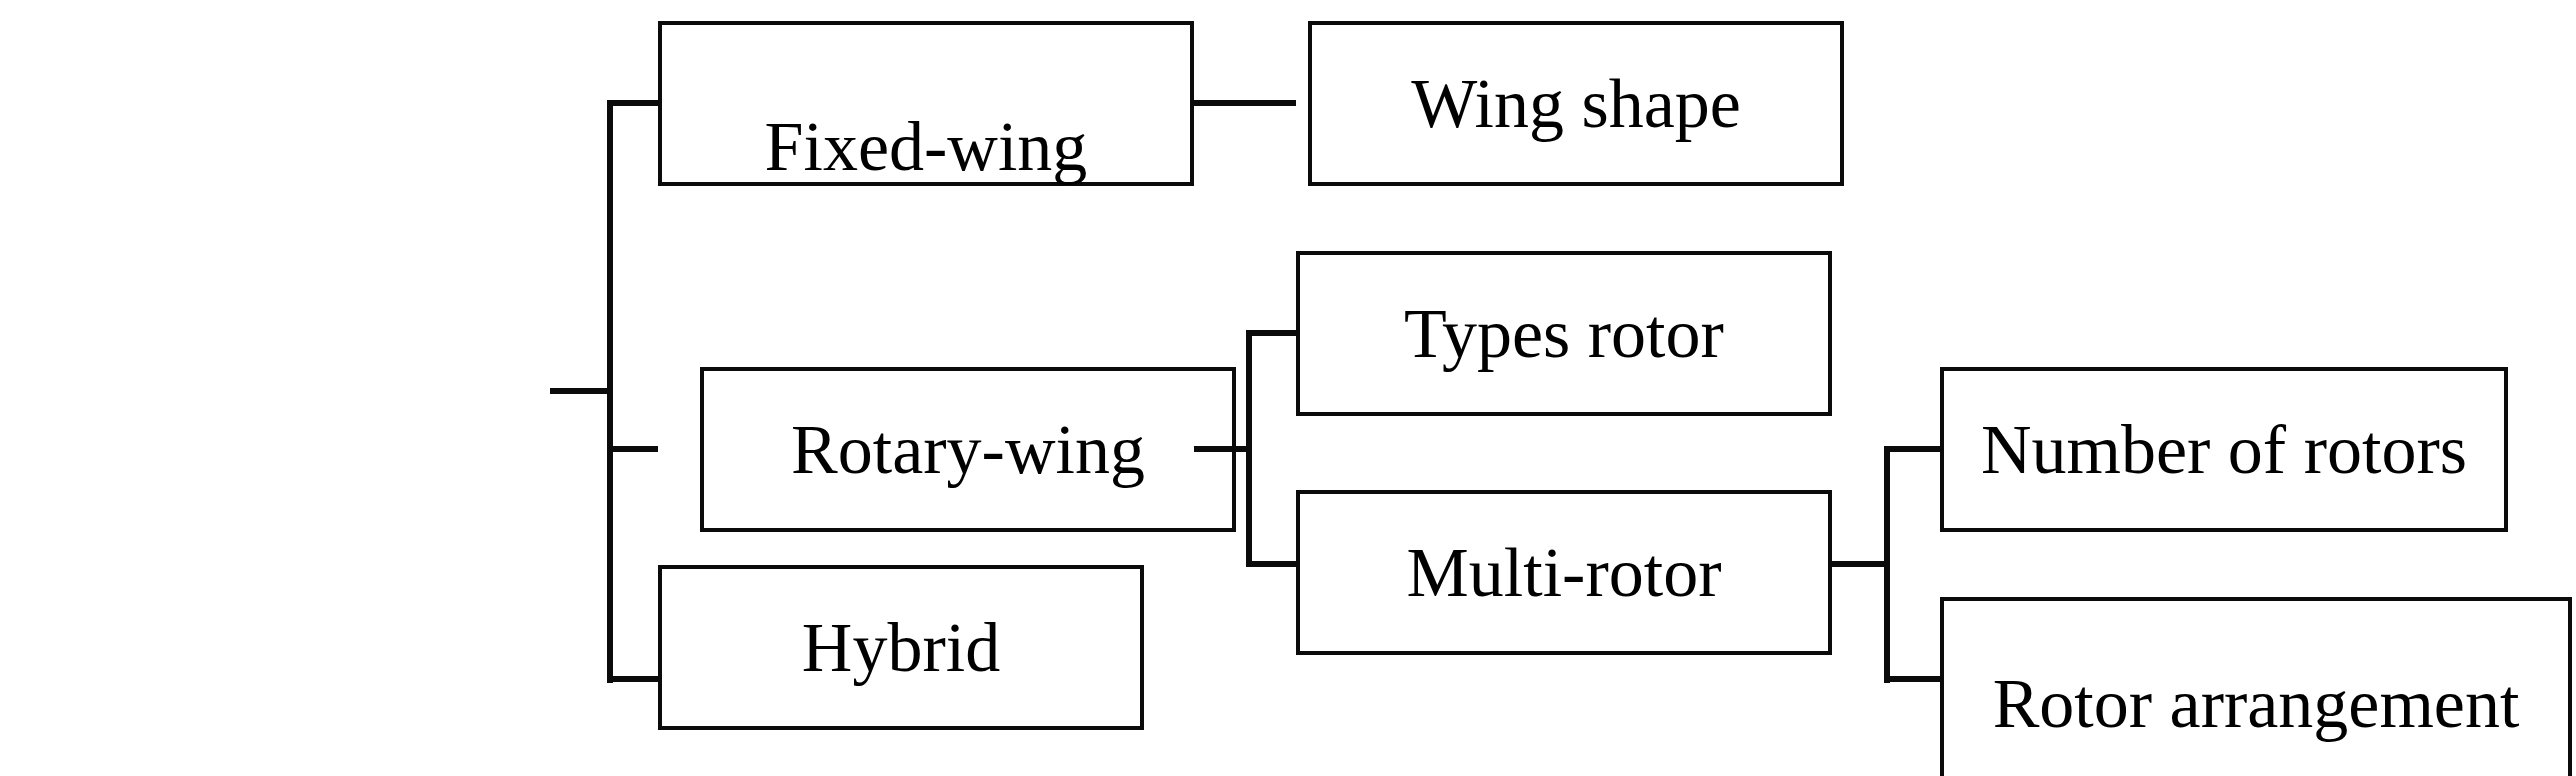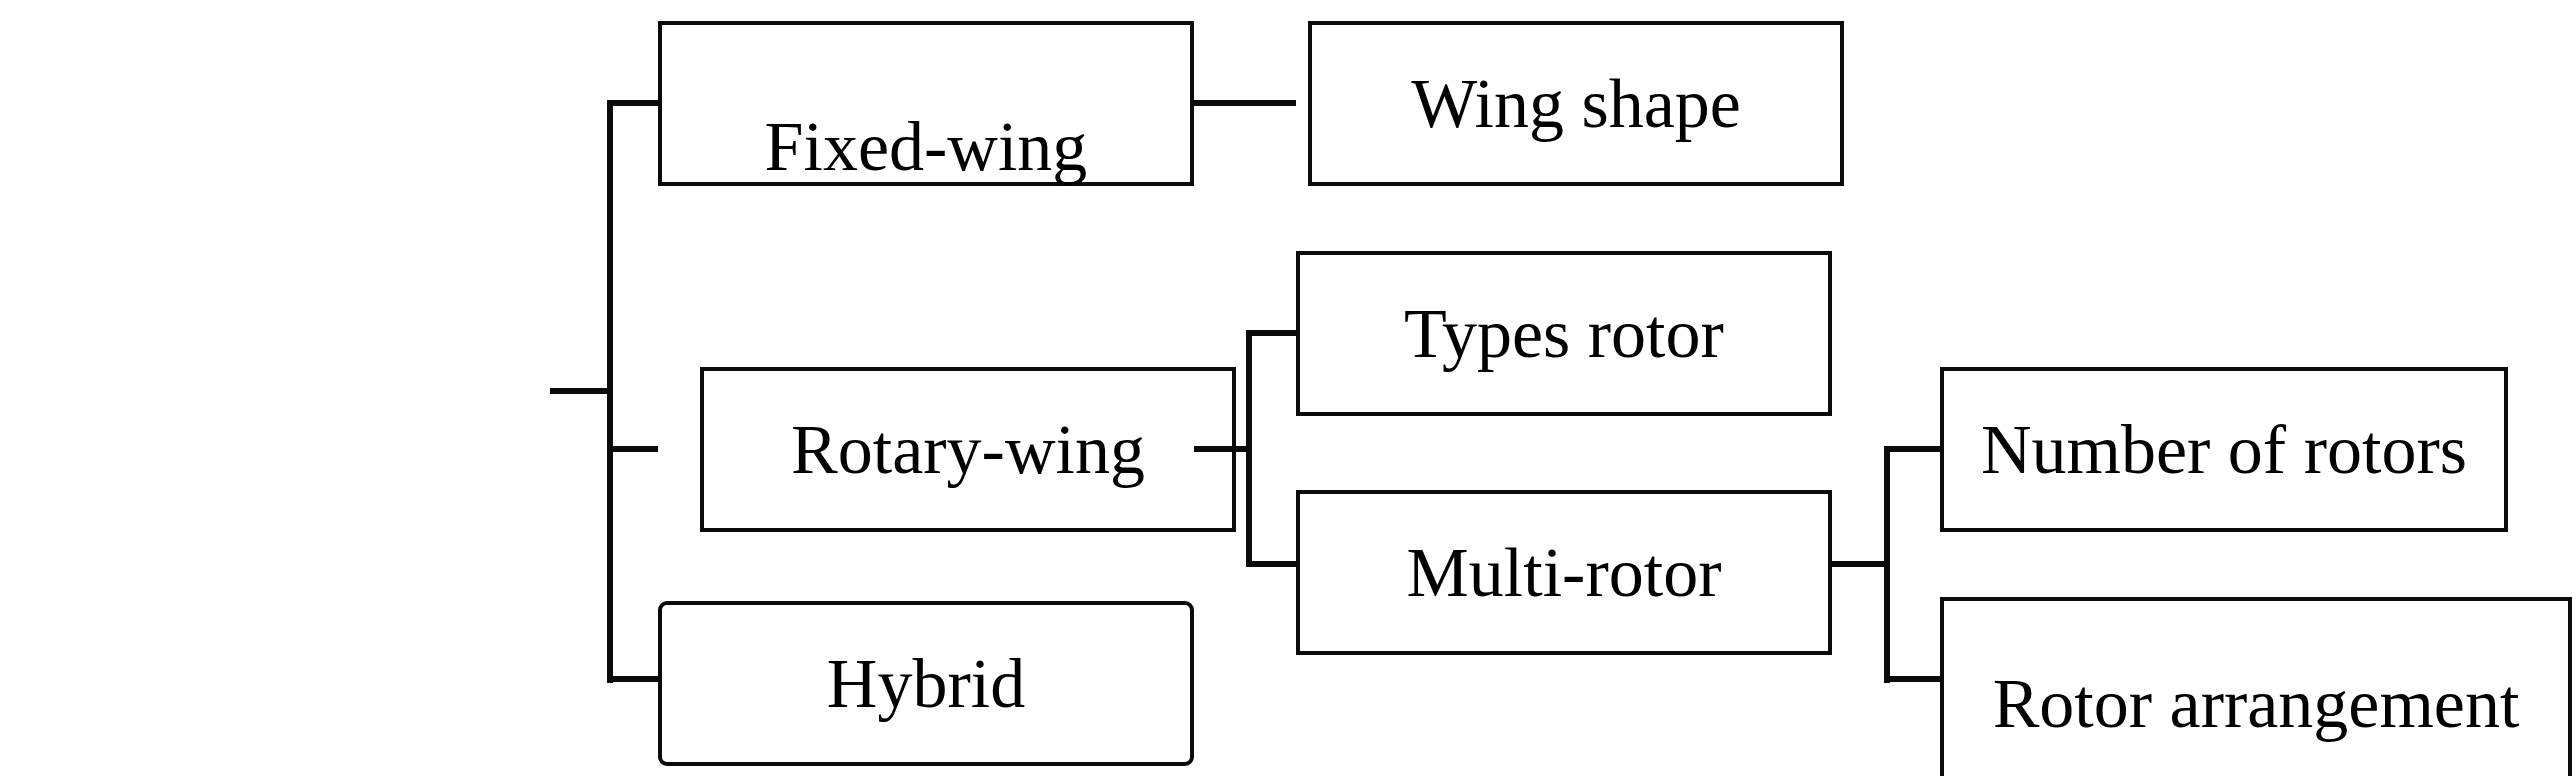--- a/index.html
+++ b/index.html
@@ -31,21 +31,21 @@
   .line {
     position: absolute;
     background: #0b0b0b;
   }
 
   
   #n-root      { left: 17px;   top: 309px; width: 536px; height: 165px; }
   #n-fixed     { left: 658px;  top: 21px;  width: 536px; height: 165px; align-items: flex-end; }
   #n-wingshape { left: 1308px; top: 21px;  width: 536px; height: 165px; }
   #n-rotary    { left: 658px;  top: 367px; width: 536px; height: 165px; margin-left: 42px; }
-  #n-hybrid    { left: 658px;  top: 601px; width: 536px; height: 165px; border-radius: 9px; }
+  #n-hybrid    { left: 658px;  top: 565px; width: 486px; height: 165px; }
   #n-single    { left: 1296px; top: 251px; width: 536px; height: 165px; }
   #n-multi     { left: 1296px; top: 482px; width: 536px; height: 165px; margin-top: 8px; }
   #n-numrotors { left: 1940px; top: 367px; width: 568px; height: 165px; }
   #n-rotorarr  { left: 1940px; top: 597px; width: 632px; height: 214px; }
 
   
   #c-root-stub         { left: 550px;  top: 388px; width: 62px;  height: 5.6px; }
   #c-trunk             { left: 607px;  top: 100px; width: 5.6px;   height: 583px; }
   #c-fixed-stub        { left: 607px;  top: 100px; width: 51px;  height: 5.6px; }
   #c-rotary-stub-left  { left: 607px;  top: 446px; width: 51px;  height: 5.6px; }

